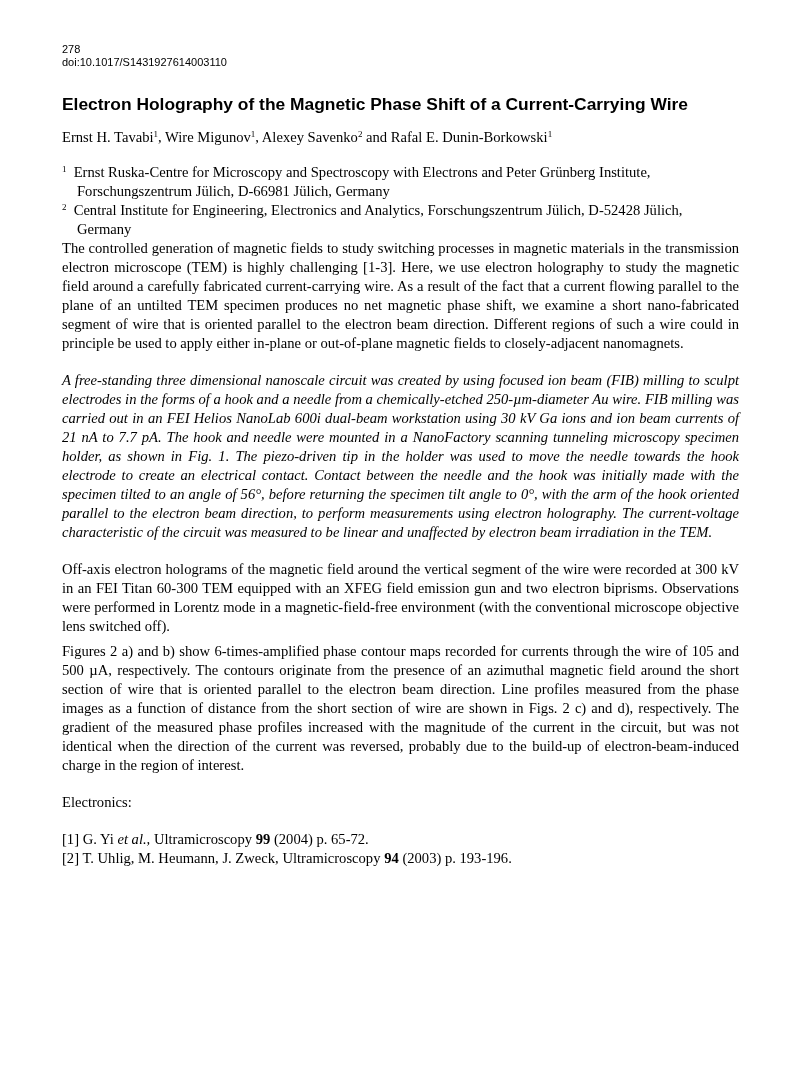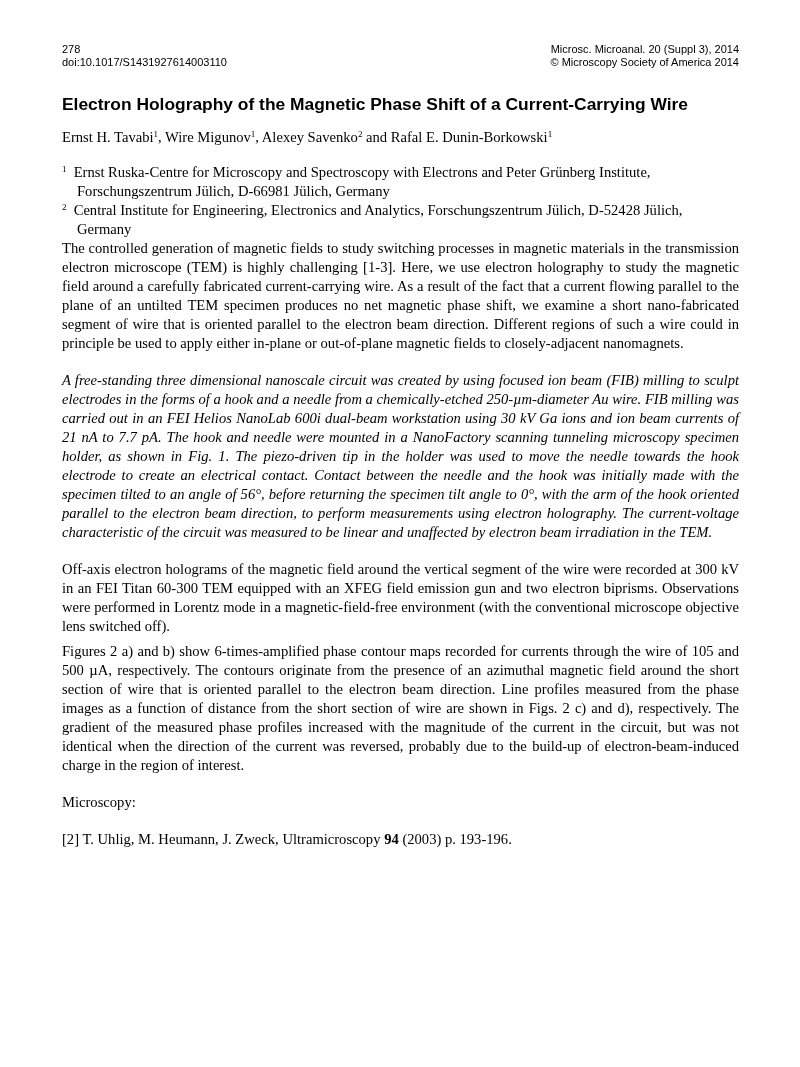--- a/index.html
+++ b/index.html
@@ -83,45 +83,49 @@
 </head>
 <body>
 
 <div class="page">
 
   <div class="running-header">
     <div class="left">
       <span>278</span>
       <span>doi:10.1017/S1431927614003110</span>
     </div>
-    <div class="right">
-      <span>Microsc. Microanal. 20 (Suppl 3), 2014</span>
-      <span>© Microscopy Society of America 2014</span>
-    </div>
   </div>
 
   <div class="title">Electron Holography of the Magnetic Phase Shift of a Current-Carrying Wire</div>
 
   <div class="authors serif">
     <span><span>Ernst H. Tavabi</span><sup>1</sup><span>, </span></span><span><span>Wire Migunov</span><sup>1</sup><span>, </span></span><span><span>Alexey Savenko</span><sup>2</sup><span> and </span></span><span><span>Rafal E. Dunin-Borkowski</span><sup>1</sup></span>
   </div>
 
   <div class="affiliations serif">
     <div class="aff"><sup>1</sup> <span>Ernst Ruska-Centre for Microscopy and Spectroscopy with Electrons and Peter Grünberg Institute, Forschungszentrum Jülich, D-66981 Jülich, Germany</span></div>
     <div class="aff"><sup>2</sup> <span>Central Institute for Engineering, Electronics and Analytics, Forschungszentrum Jülich, D-52428 Jülich, Germany</span></div>
   </div>
 
   <p class="para serif p1">The controlled generation of magnetic fields to study switching processes in magnetic materials in the transmission electron microscope (TEM) is highly challenging [1-3]. Here, we use electron holography to study the magnetic field around a carefully fabricated current-carrying wire. As a result of the fact that a current flowing parallel to the plane of an untilted TEM specimen produces no net magnetic phase shift, we examine a short nano-fabricated segment of wire that is oriented parallel to the electron beam direction. Different regions of such a wire could in principle be used to apply either in-plane or out-of-plane magnetic fields to closely-adjacent nanomagnets.</p>
   <p class="para serif p2">A free-standing three dimensional nanoscale circuit was created by using focused ion beam (FIB) milling to sculpt electrodes in the forms of a hook and a needle from a chemically-etched 250-µm-diameter Au wire. FIB milling was carried out in an FEI Helios NanoLab 600i dual-beam workstation using 30 kV Ga ions and ion beam currents of 21 nA to 7.7 pA. The hook and needle were mounted in a NanoFactory scanning tunneling microscopy specimen holder, as shown in Fig. 1. The piezo-driven tip in the holder was used to move the needle towards the hook electrode to create an electrical contact. Contact between the needle and the hook was initially made with the specimen tilted to an angle of 56°, before returning the specimen tilt angle to 0°, with the arm of the hook oriented parallel to the electron beam direction, to perform measurements using electron holography. The current-voltage characteristic of the circuit was measured to be linear and unaffected by electron beam irradiation in the TEM.</p>
   <p class="para serif p3">Off-axis electron holograms of the magnetic field around the vertical segment of the wire were recorded at 300 kV in an FEI Titan 60-300 TEM equipped with an XFEG field emission gun and two electron biprisms. Observations were performed in Lorentz mode in a magnetic-field-free environment (with the conventional microscope objective lens switched off).</p>
   <p class="para serif p4">Figures 2 a) and b) show 6-times-amplified phase contour maps recorded for currents through the wire of 105 and 500 µA, respectively. The contours originate from the presence of an azimuthal magnetic field around the short section of wire that is oriented parallel to the electron beam direction. Line profiles measured from the phase images as a function of distance from the short section of wire are shown in Figs. 2 c) and d), respectively. The gradient of the measured phase profiles increased with the magnitude of the current in the circuit, but was not identical when the direction of the current was reversed, probably due to the build-up of electron-beam-induced charge in the region of interest.</p>
 
-  <div class="refs-heading serif">Microscopy:</div>
+  <div class="refs-heading serif">Electronics:</div>
 
   <div class="refs serif">
+    <div class="ref-item">
+      <span>[1]</span>
+      <span>G. Yi</span>
+      <i>et al.,</i>
+      <span>Ultramicroscopy</span>
+      <b>99</b>
+      <span>(2004) p. 65-72.</span>
+    </div>
     <div class="ref-item">
       <span>[2]</span>
       <span>T. Uhlig, M. Heumann, J. Zweck,</span>
       <span>Ultramicroscopy</span>
       <b>94</b>
       <span>(2003) p. 193-196.</span>
     </div>
   </div>
 
 </div>

